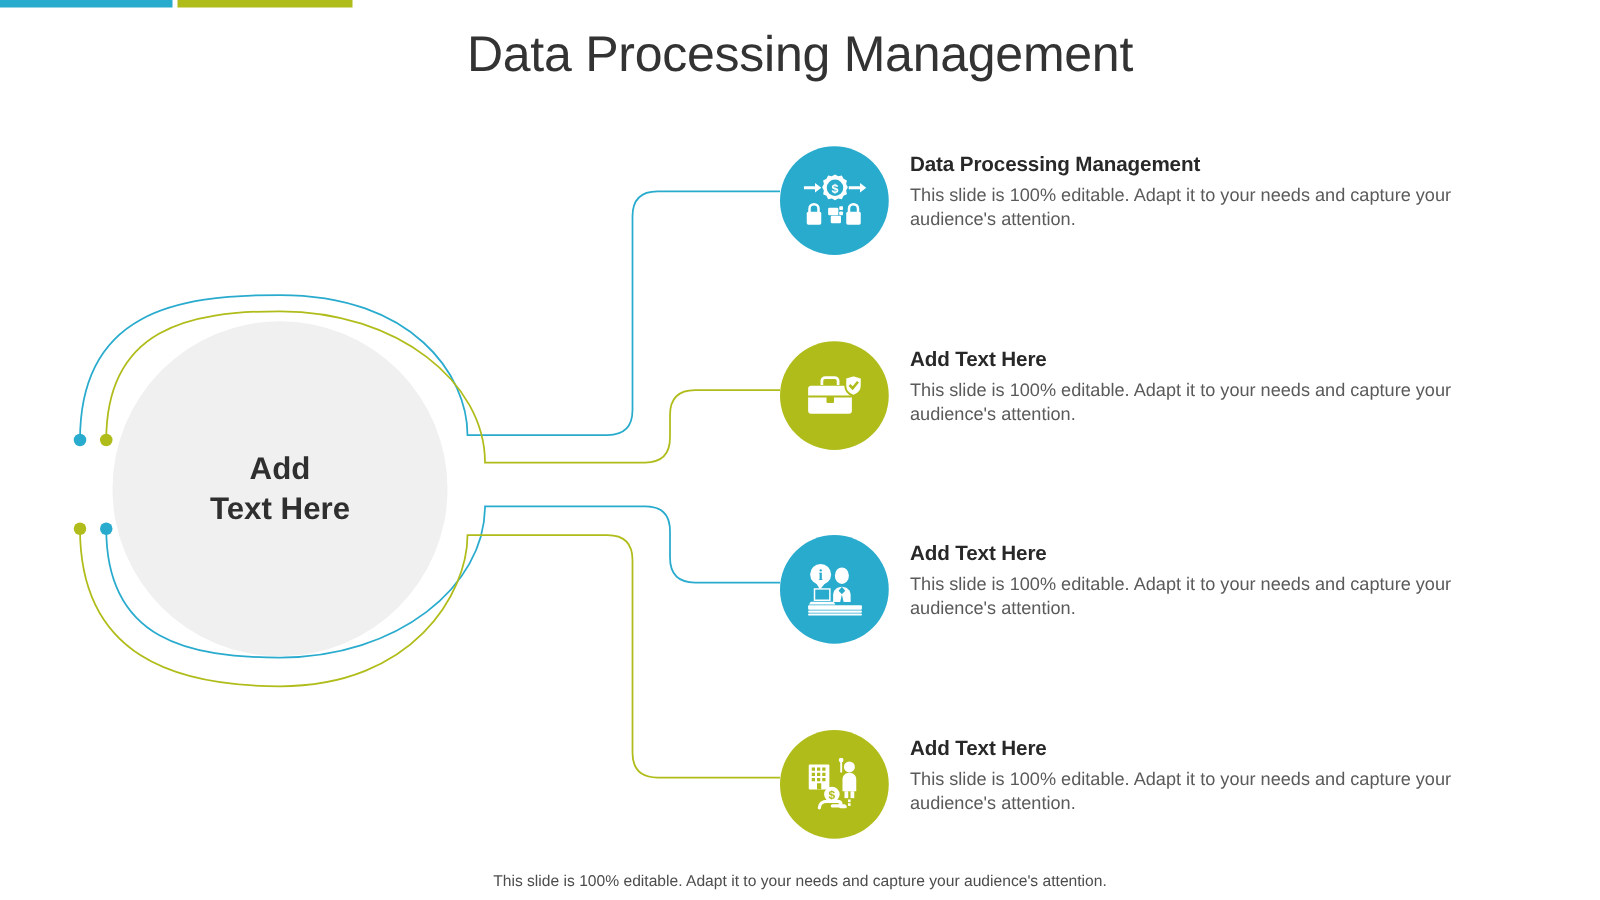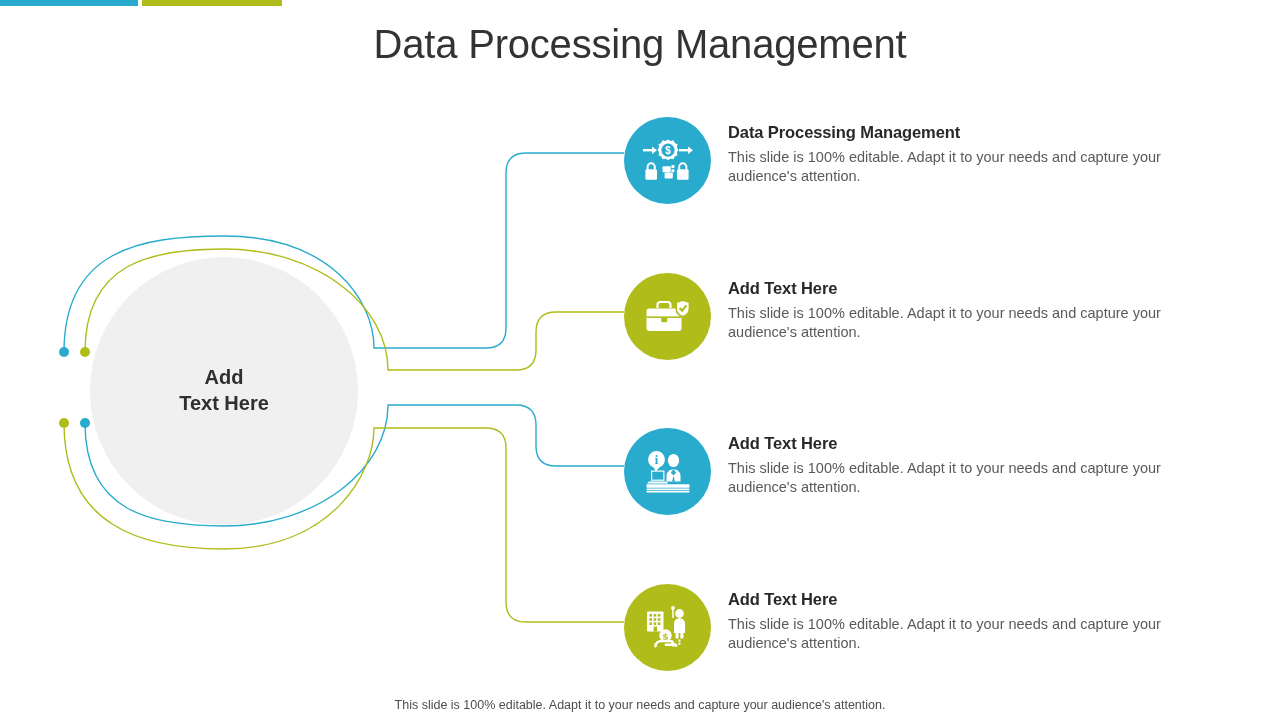--- a/index.html
+++ b/index.html
@@ -61,21 +61,21 @@
     top: 257px;
     width: 268px;
     height: 268px;
     border-radius: 50%;
     background: #f0f0f0;
     display: flex;
     align-items: center;
     justify-content: center;
   }
   #hub-label {
-    font-size: 20px;
+    font-size: 25px;
     font-weight: bold;
     color: #2f2f2f;
     line-height: 1.28;
     text-align: center;
     white-space: pre-line;
   }
 
   
   .item {
     position: absolute;

